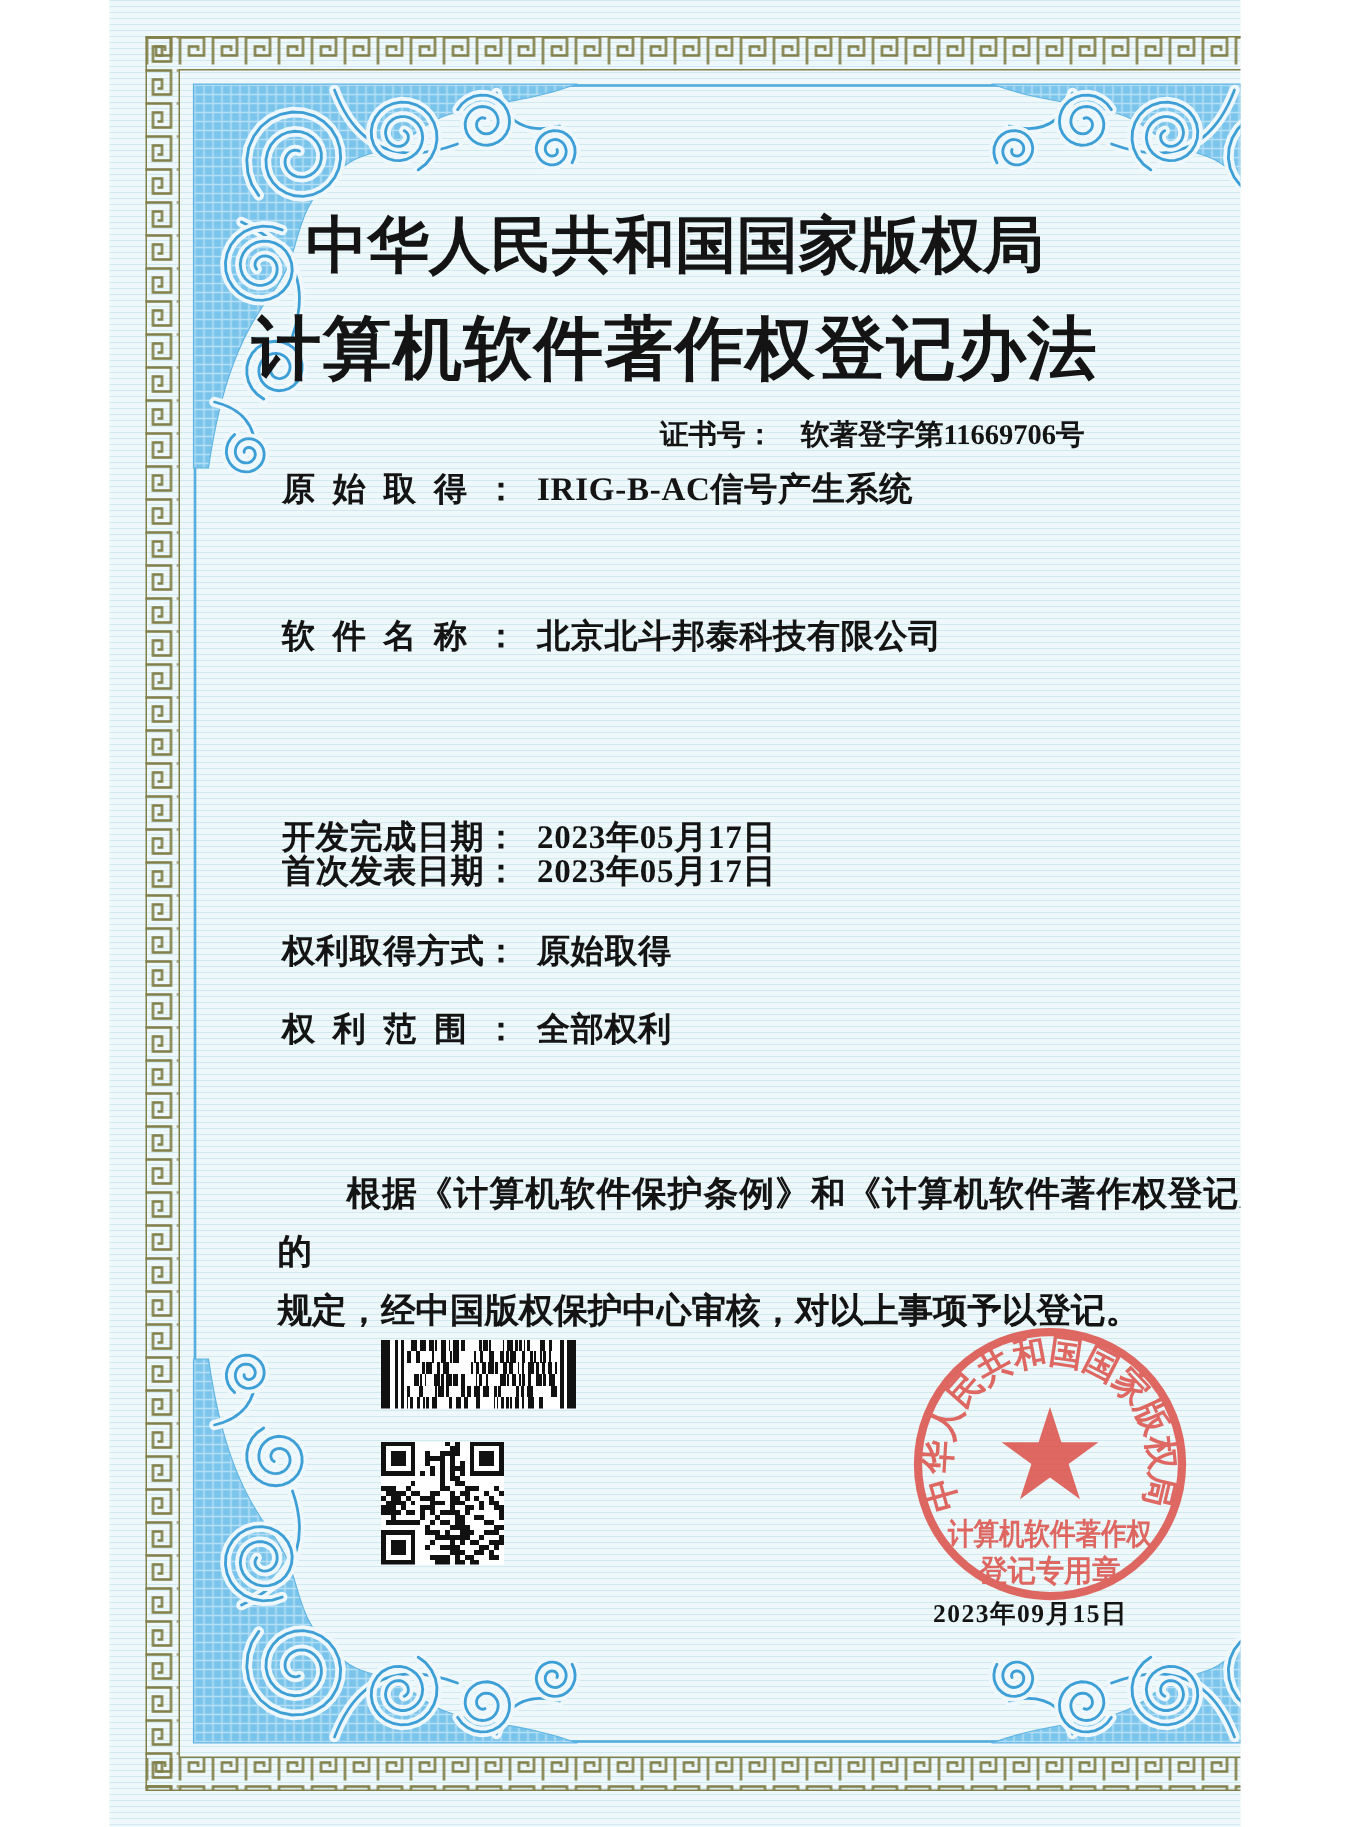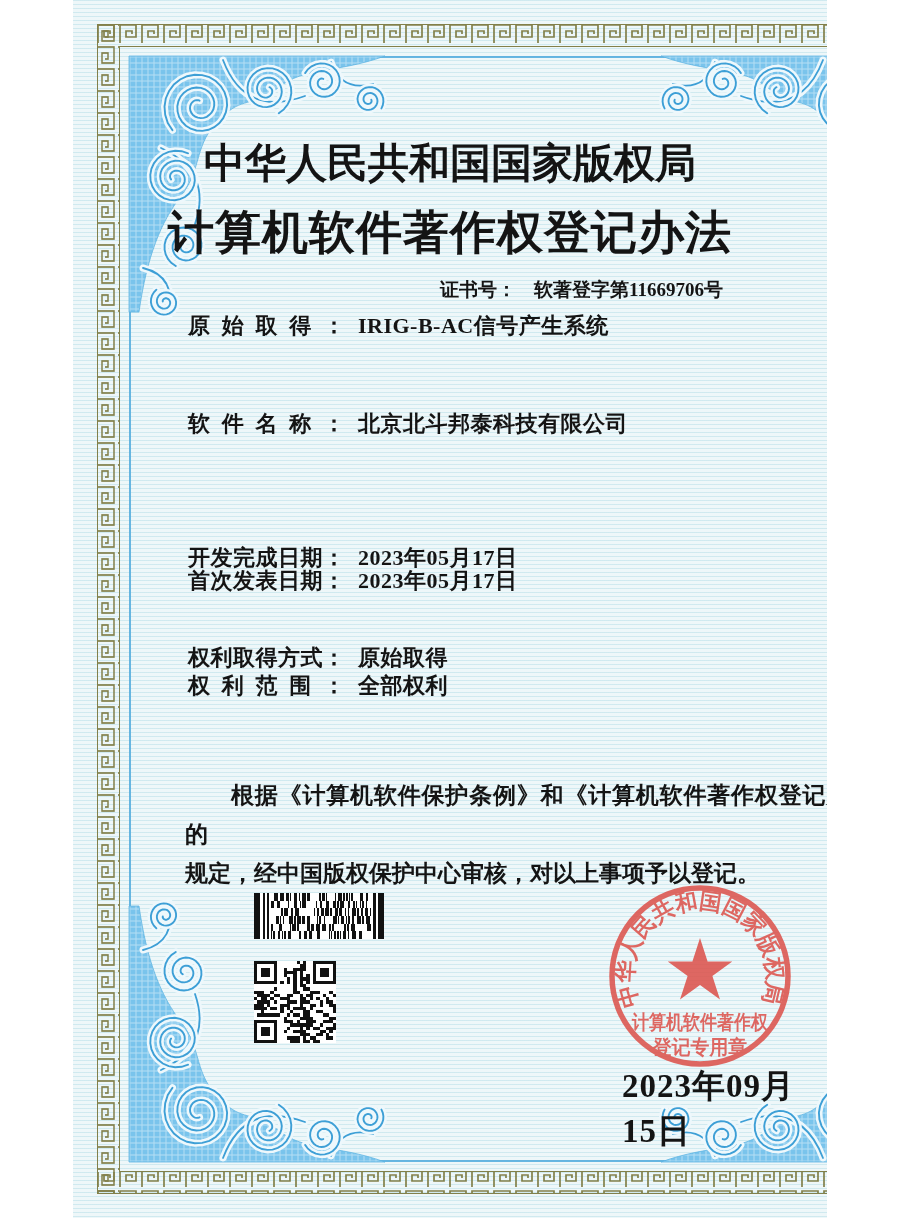--- a/index.html
+++ b/index.html
@@ -36,30 +36,30 @@
     text-align:justify;text-align-last:justify;
     vertical-align:top;line-height:36px;
   }
   .fvalue{
     display:inline-block;margin-left:9px;
     font-size:22px;font-weight:600;letter-spacing:0.5px;
     vertical-align:top;line-height:36px;
   }
   .fvalue .vline{display:block;}
   .r0{top:308px;} .r1{top:406px;} .r2{top:540px;} .r3{top:563px;}
-  .r4{top:616px;margin-top:24px;} .r5{top:668px;} .r6{top:718px;}
+  .r4{top:616px;} .r5{top:668px;} .r6{top:718px;}
   .statement{position:absolute;left:112px;top:776px;width:712px;
     font-size:23px;font-weight:600;line-height:39px;}
   .statement .line1{text-indent:2em;text-align:justify;text-align-last:justify;}
   .statement .line2{text-align:left;}
   .barcode{position:absolute;left:181px;top:893px;width:130px;height:46px;}
   .qrcode{position:absolute;left:181px;top:961px;width:82px;height:82px;}
   .seal{position:absolute;left:505px;top:856px;width:244px;height:244px;}
   .issue-date{position:absolute;left:549px;top:1064px;
-    font-size:33px;font-weight:600;letter-spacing:1px;z-index:5;}
+    font-size:17px;font-weight:600;letter-spacing:1px;z-index:5;}
 </style>
 </head>
 <body>
 
 <div class="cert">
 
   <svg class="frame-svg" viewBox="0 0 900 1218">
     <defs>
       <pattern id="meanderH" width="22" height="22" patternUnits="userSpaceOnUse">
         <path d="M3,21 L3,3 L19,3 L19,15 L9,15 L9,9 L15,9 L15,12" fill="none" stroke="#82804a" stroke-width="1.7"></path>

